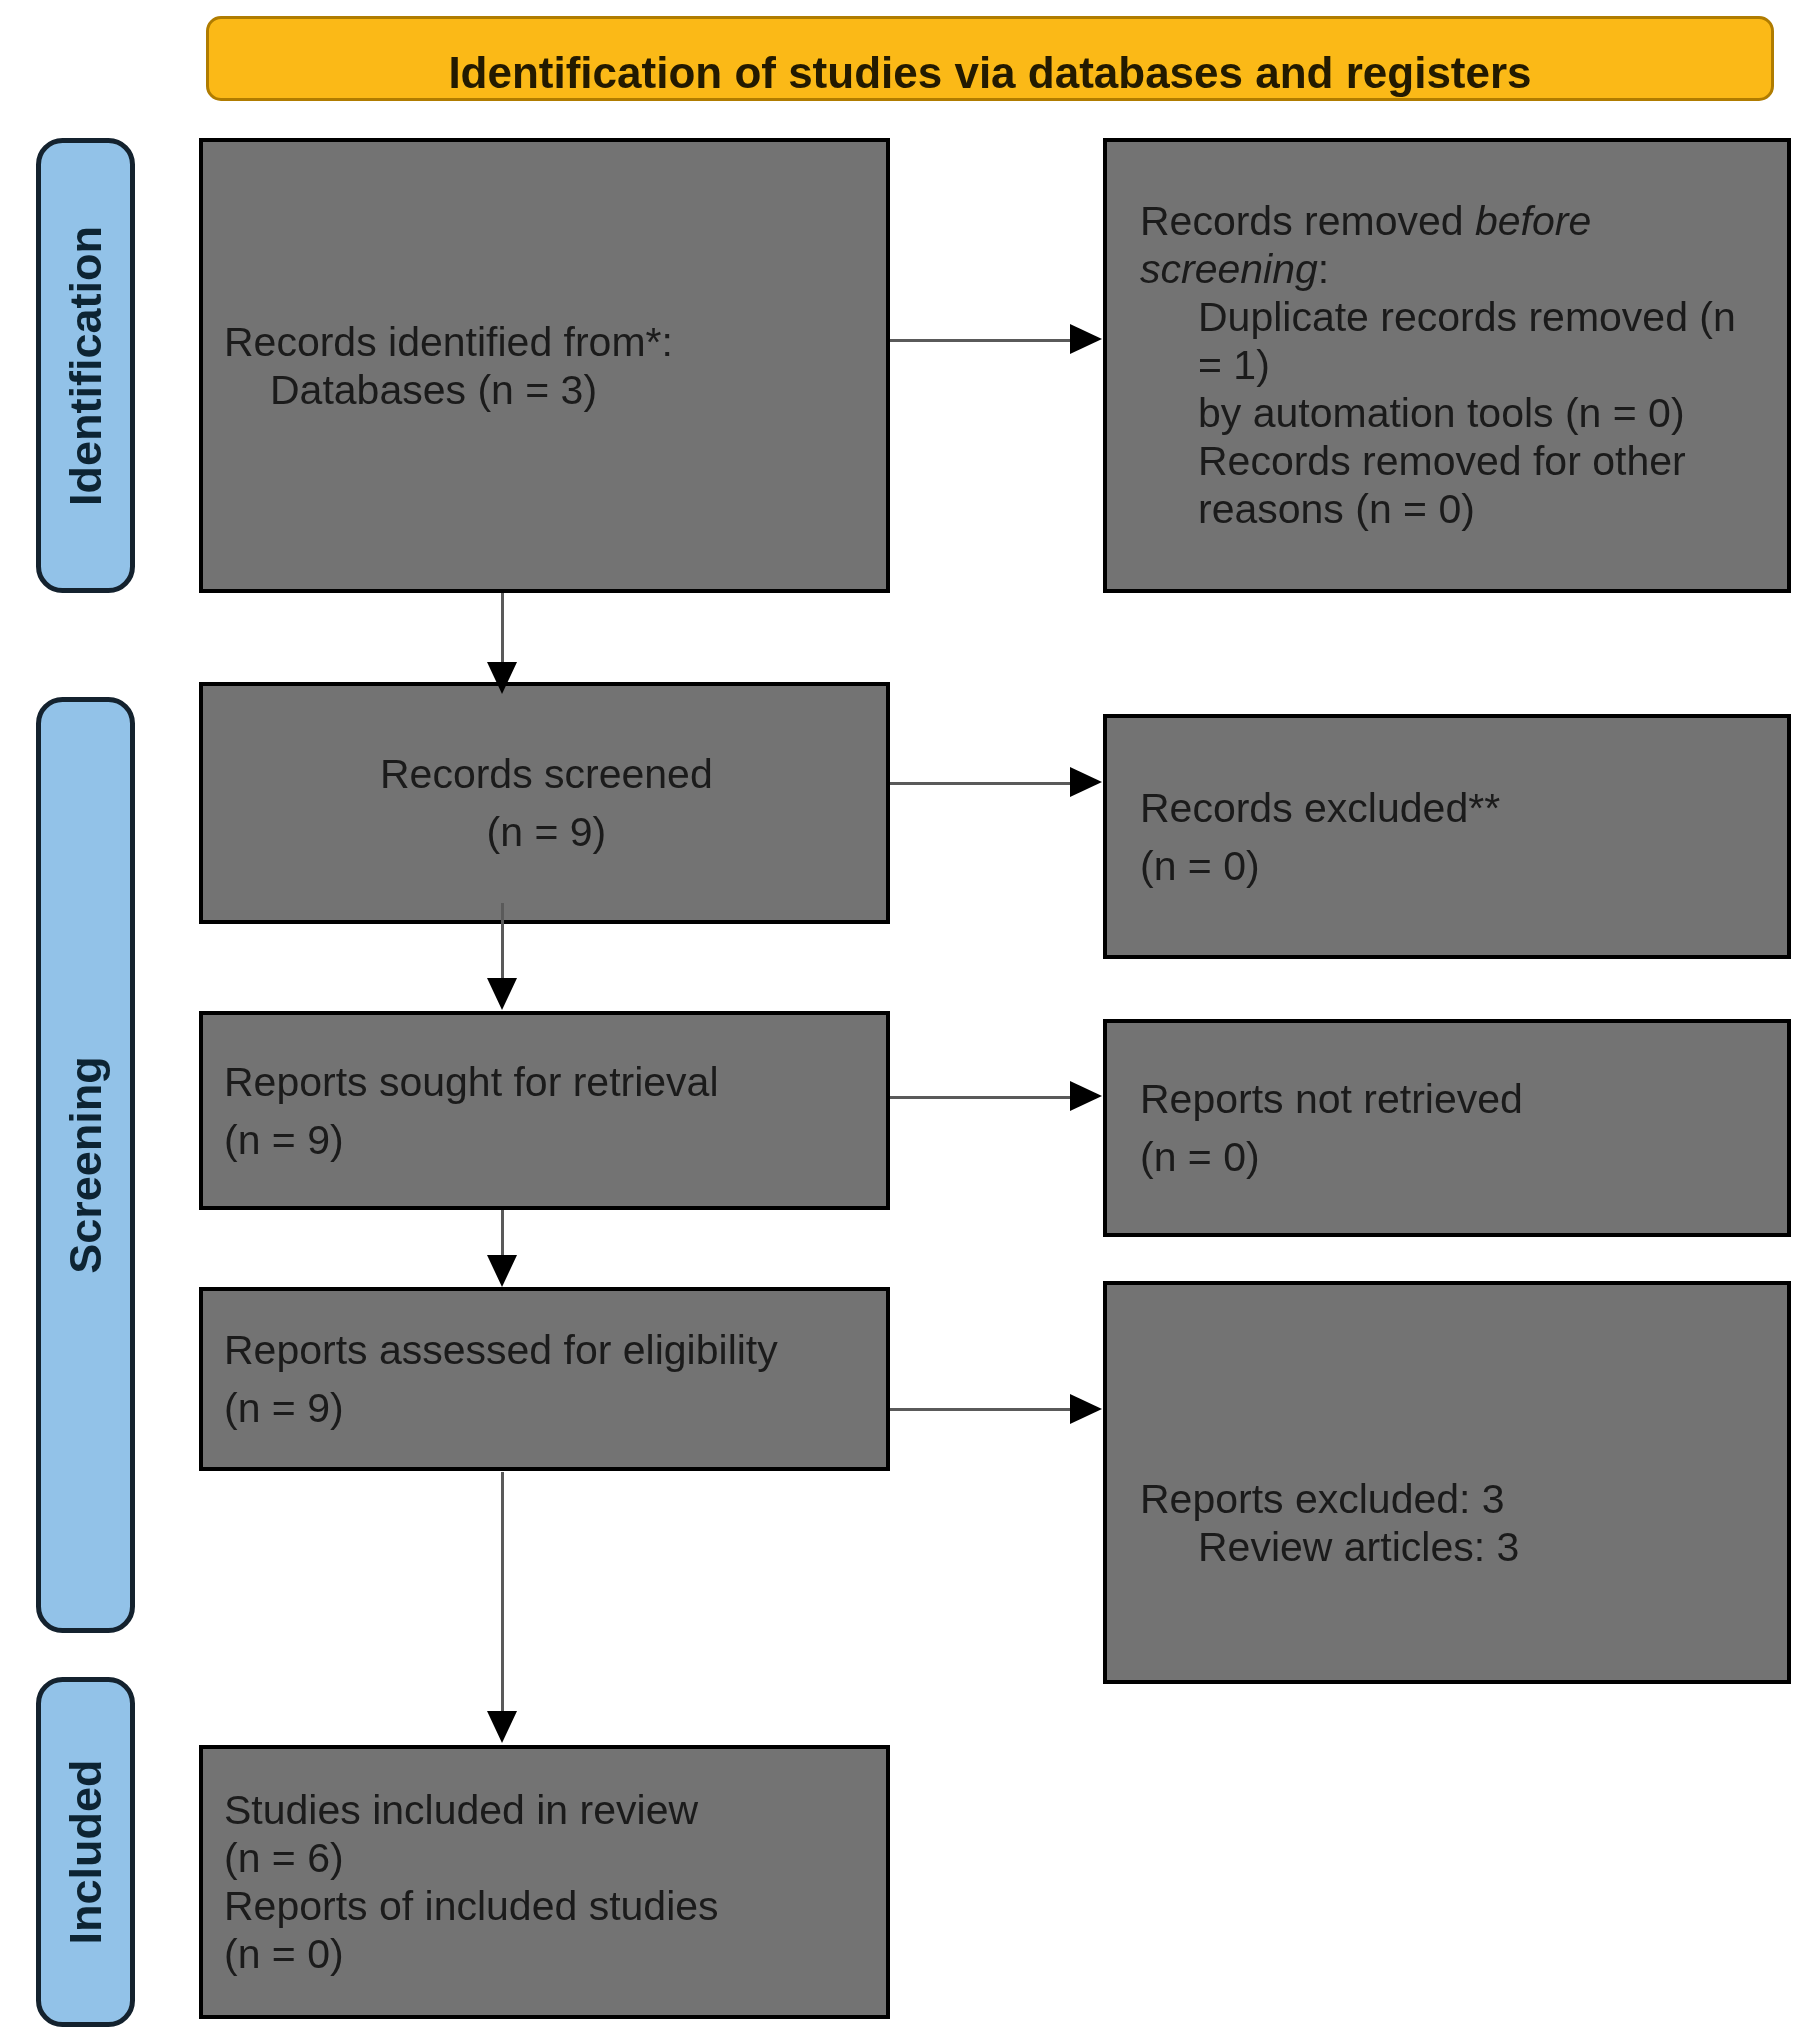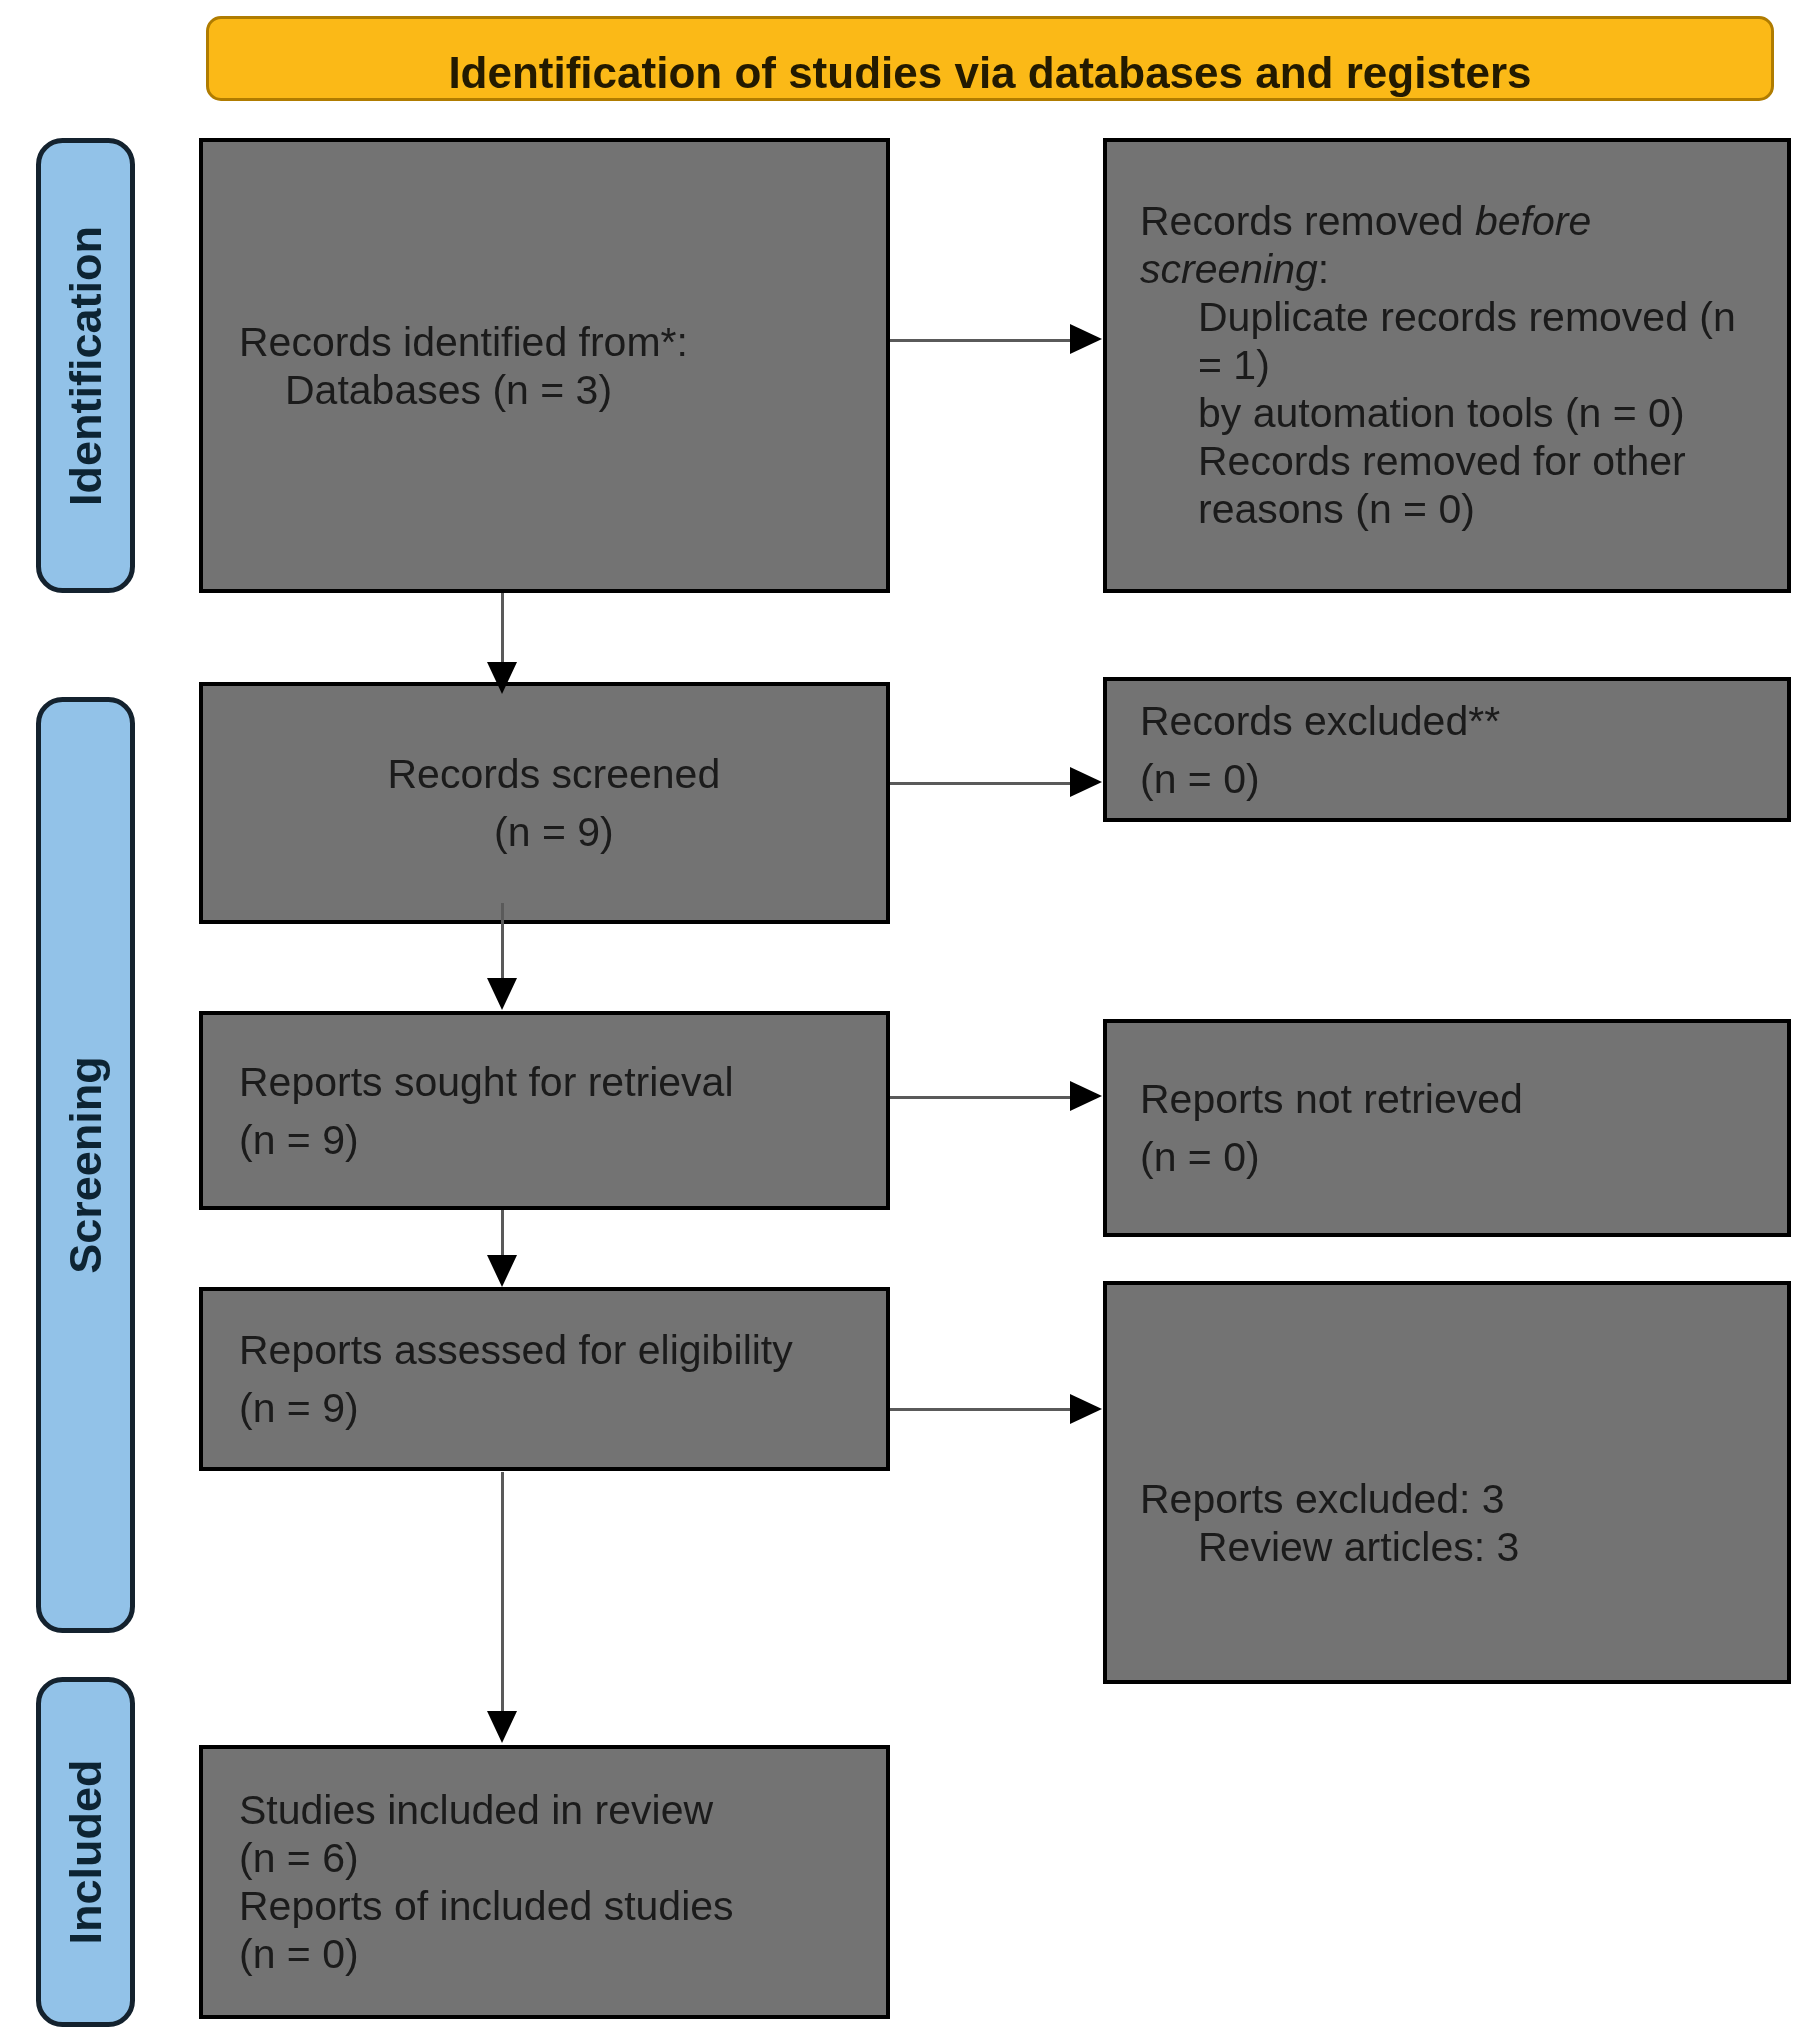--- a/index.html
+++ b/index.html
@@ -34,29 +34,29 @@
   .stage-identification{top:138px;height:455px;}
   .stage-screening{top:697px;height:936px;}
   .stage-included{top:1677px;height:350px;}
   
   .box{
     position:absolute;background:#737373;border:4px solid #000000;
     box-sizing:border-box;
     display:flex;flex-direction:column;justify-content:center;
     font-size:41px;
   }
-  .leftcol{left:199px;width:691px;padding-left:36px;padding-right:17.3px;}
+  .leftcol{left:199px;width:691px;padding-left:21px;padding-right:17.3px;}
   .rightcol{left:1103px;width:688px;padding-left:33px;padding-right:15px;}
   .b1{top:138px;height:455px;}
   .b2{top:682px;height:242px;text-align:center;}
   .b3{top:1011px;height:199px;}
   .b4{top:1287px;height:184px;}
   .b5{top:1745px;height:274px;}
   .r1{top:138px;height:455px;justify-content:flex-start;padding-top:55px;}
-  .r2{top:677px;height:145px;}
+  .r2{top:714px;height:245px;}
   .r3{top:1019px;height:218px;}
   .r4{top:1281px;height:403px;justify-content:flex-start;padding-top:190px;}
   .ln{line-height:48px;white-space:nowrap;}
   .lh2 .ln{line-height:58px;}
   .ind80{padding-left:46px;}
   .ind100{padding-left:58px;}
   .it{font-style:italic;}
   
   .aline{position:absolute;background:#5a5a5a;}
   .vline{width:2.9px;}

